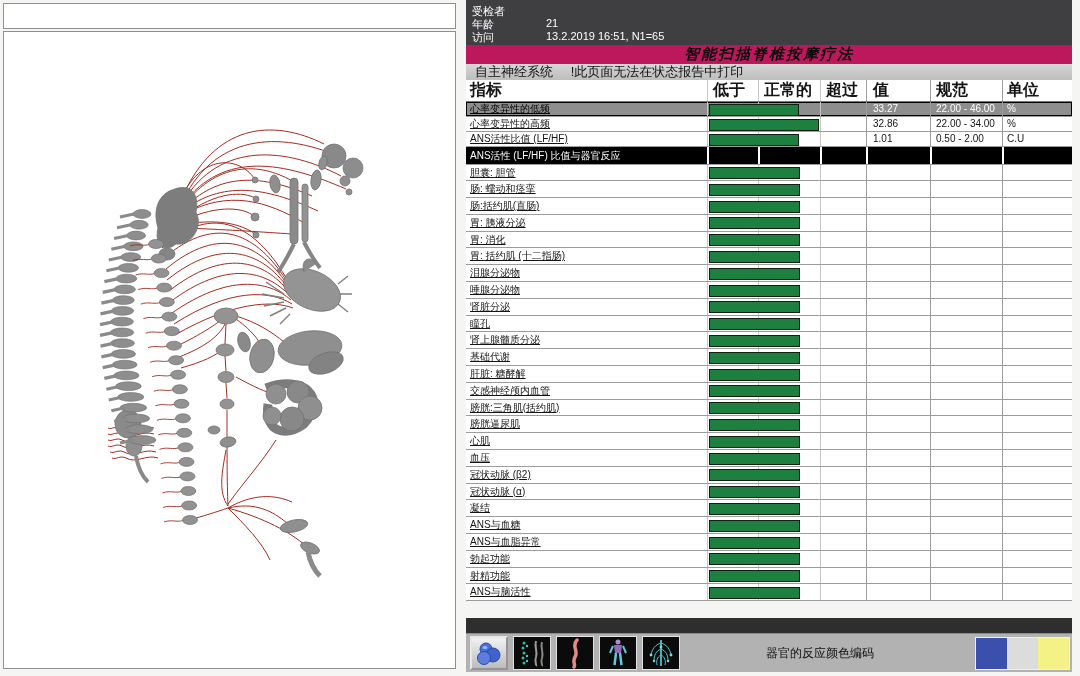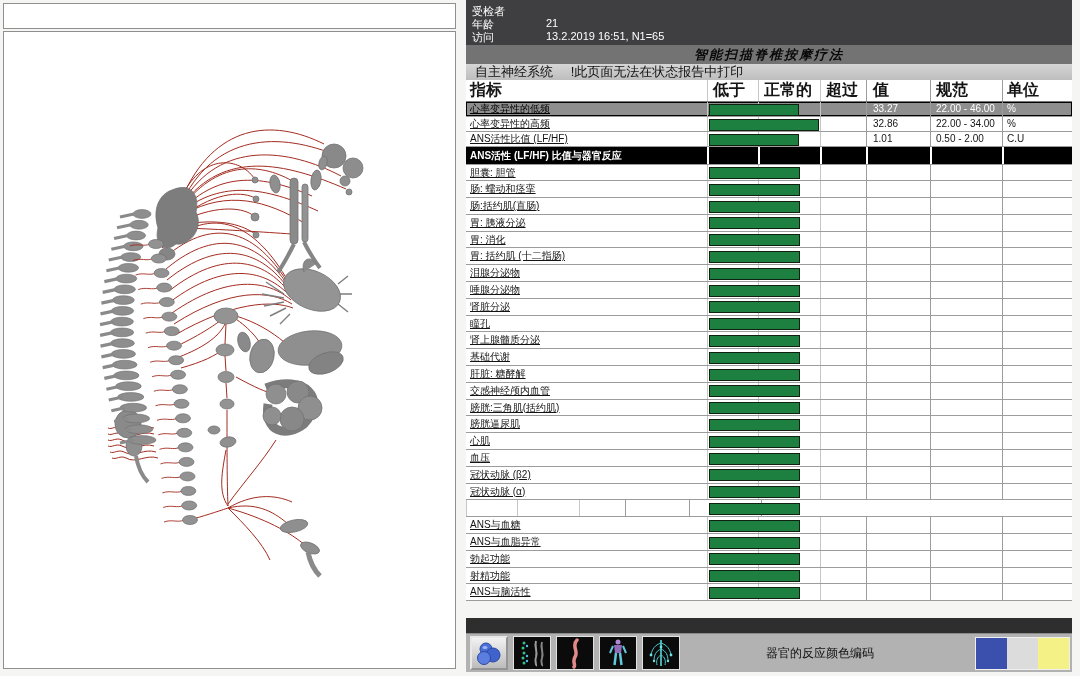--- a/index.html
+++ b/index.html
@@ -11,23 +11,23 @@
   }
   
   .left-topstrip{position:absolute;left:3px;top:3px;width:451px;height:24px;background:#fff;border:1px solid #8f8f8f;}
   .left-panel{position:absolute;left:3px;top:31px;width:451px;height:636px;background:#fff;border:1px solid #8f8f8f;}
   .left-panel svg{position:absolute;left:0;top:0;}
   
   .right-panel{position:absolute;left:466px;top:0;width:606px;height:553px;background:#fff;}
   .pat-header{position:absolute;left:0;top:0;width:606px;height:45px;background:#3f3f41;color:#fff;font-size:11px;}
   .pat-line{position:absolute;left:6px;white-space:nowrap;}
   .pat-val{position:absolute;left:80px;white-space:nowrap;}
-  .title-row{position:absolute;left:0;top:45px;width:606px;height:19px;background:#737373;
+  .title-row{position:absolute;left:0;top:45px;width:606px;height:19px;background:#be185d;
     text-align:center;font-family:"Liberation Serif","DejaVu Serif",serif;
-    font-weight:bold;font-style:italic;font-size:13px;letter-spacing:2px;color:#0a0a0a;line-height:19px;}
+    font-weight:bold;font-style:italic;font-size:15px;letter-spacing:2px;color:#0a0a0a;line-height:19px;}
   .subtitle-row{position:absolute;left:0;top:64px;width:606px;height:16px;
     background:linear-gradient(#d6d6d6,#bdbdbd);color:#111;font-size:13px;line-height:16px;}
   .subtitle-row .sys{margin-left:9px;}
   .subtitle-row .note{margin-left:14px;}
   
   .thead{position:absolute;left:0;top:80px;width:606px;height:22px;background:#fff;
     font-size:16px;font-weight:bold;color:#141414;border-bottom:1px solid #777;box-sizing:border-box;display:flex;}
   .thead .c{line-height:20px;}
   .rows{position:absolute;left:0;top:102px;width:606px;}
   .row{position:relative;display:flex;width:606px;box-sizing:border-box;
@@ -43,21 +43,21 @@
   .c.norm{width:72px;border-left:1px solid #9c9c9c;padding-left:5px;}
   .c.unit{width:70px;border-left:1px solid #9c9c9c;padding-left:4px;}
   .row .label u{text-decoration:underline;}
   .row.vrow .c{line-height:14px;}
   .row.orow .c{line-height:16px;}
   .bar{position:absolute;left:243px;top:2px;height:10px;border:1px solid #10210f;}
   .row.orow .bar{top:2.5px;}
   .row.selected{background:#8e8e8e;box-shadow:inset 0 0 0 1px #000;}
   .row.selected .label{color:#000;}
   .row.selected .value,.row.selected .norm,.row.selected .unit{color:#fff;}
-  .row.section{height:17.5px;background:#000;color:#fff;font-weight:bold;}
+  .row.section{height:17.5px;background:#000;color:#fff;font-weight:normal;}
   .row.section .c{border-left:2px solid #fff;line-height:17px;}
   .row.section .c.label{border-left:none;}
   
   .dark-strip{position:absolute;left:0;top:618px;width:606px;height:15px;background:#2e2e2e;}
   .toolbar{position:absolute;left:0;top:633px;width:606px;height:39px;background:#b2b2b2;border-top:1px solid #8a8a8a;box-sizing:border-box;}
   .thumbs{position:absolute;left:4px;top:2px;display:flex;gap:5px;}
   .thumb{width:38px;height:34px;background:#0b0b0b;border:1px solid #e2e2e2;box-sizing:border-box;}
   .thumb.selected{background:linear-gradient(#f2f2f2,#bcbcbc);border:2px outset #e8e8e8;}
   .color-label{position:absolute;left:300px;top:11px;font-size:12px;color:#111;}
   .swatches{position:absolute;left:509px;top:3px;display:flex;border:1px solid #efefef;}
@@ -532,20 +532,21 @@
         <span class="c label"><u>冠状动脉 (α)</u></span>
         <span class="c below"></span>
         <span class="c normal"></span>
         <span class="c above"></span>
         <span class="c value"></span>
         <span class="c norm"></span>
         <span class="c unit"></span>
         <div class="bar" style="width: 89px; background: rgb(30, 128, 64);"></div>
       </div>
       <div class="row orow">
+        <span class="c label"><u>凝结</u></span>
         <span class="c below"></span>
         <span class="c normal"></span>
         <span class="c above"></span>
         <span class="c value"></span>
         <span class="c norm"></span>
         <span class="c unit"></span>
         <div class="bar" style="width: 89px; background: rgb(30, 128, 64);"></div>
       </div>
       <div class="row orow">
         <span class="c label"><u>ANS与血糖</u></span>

